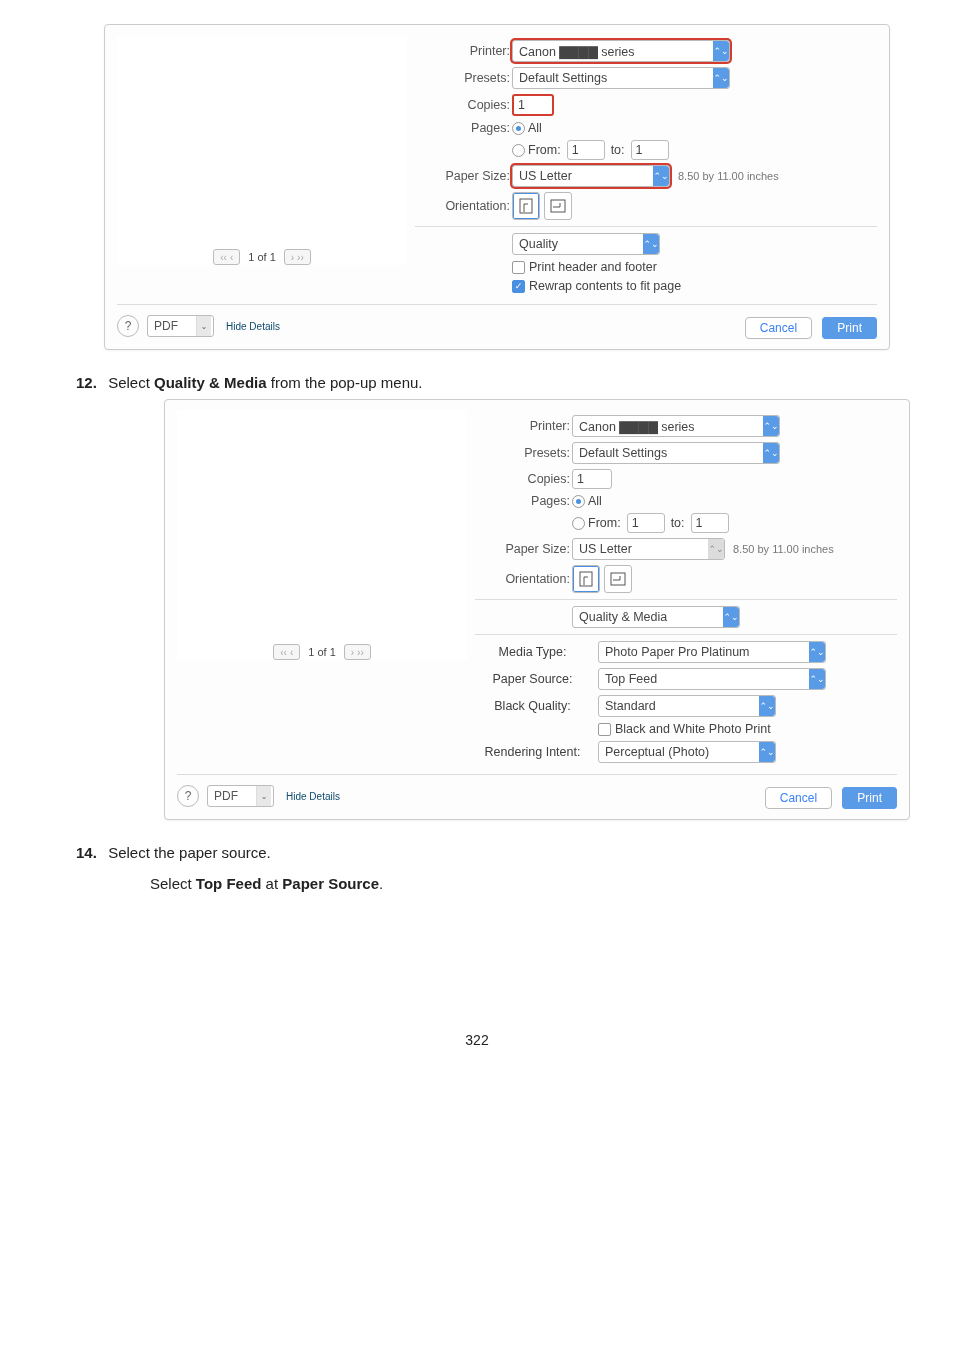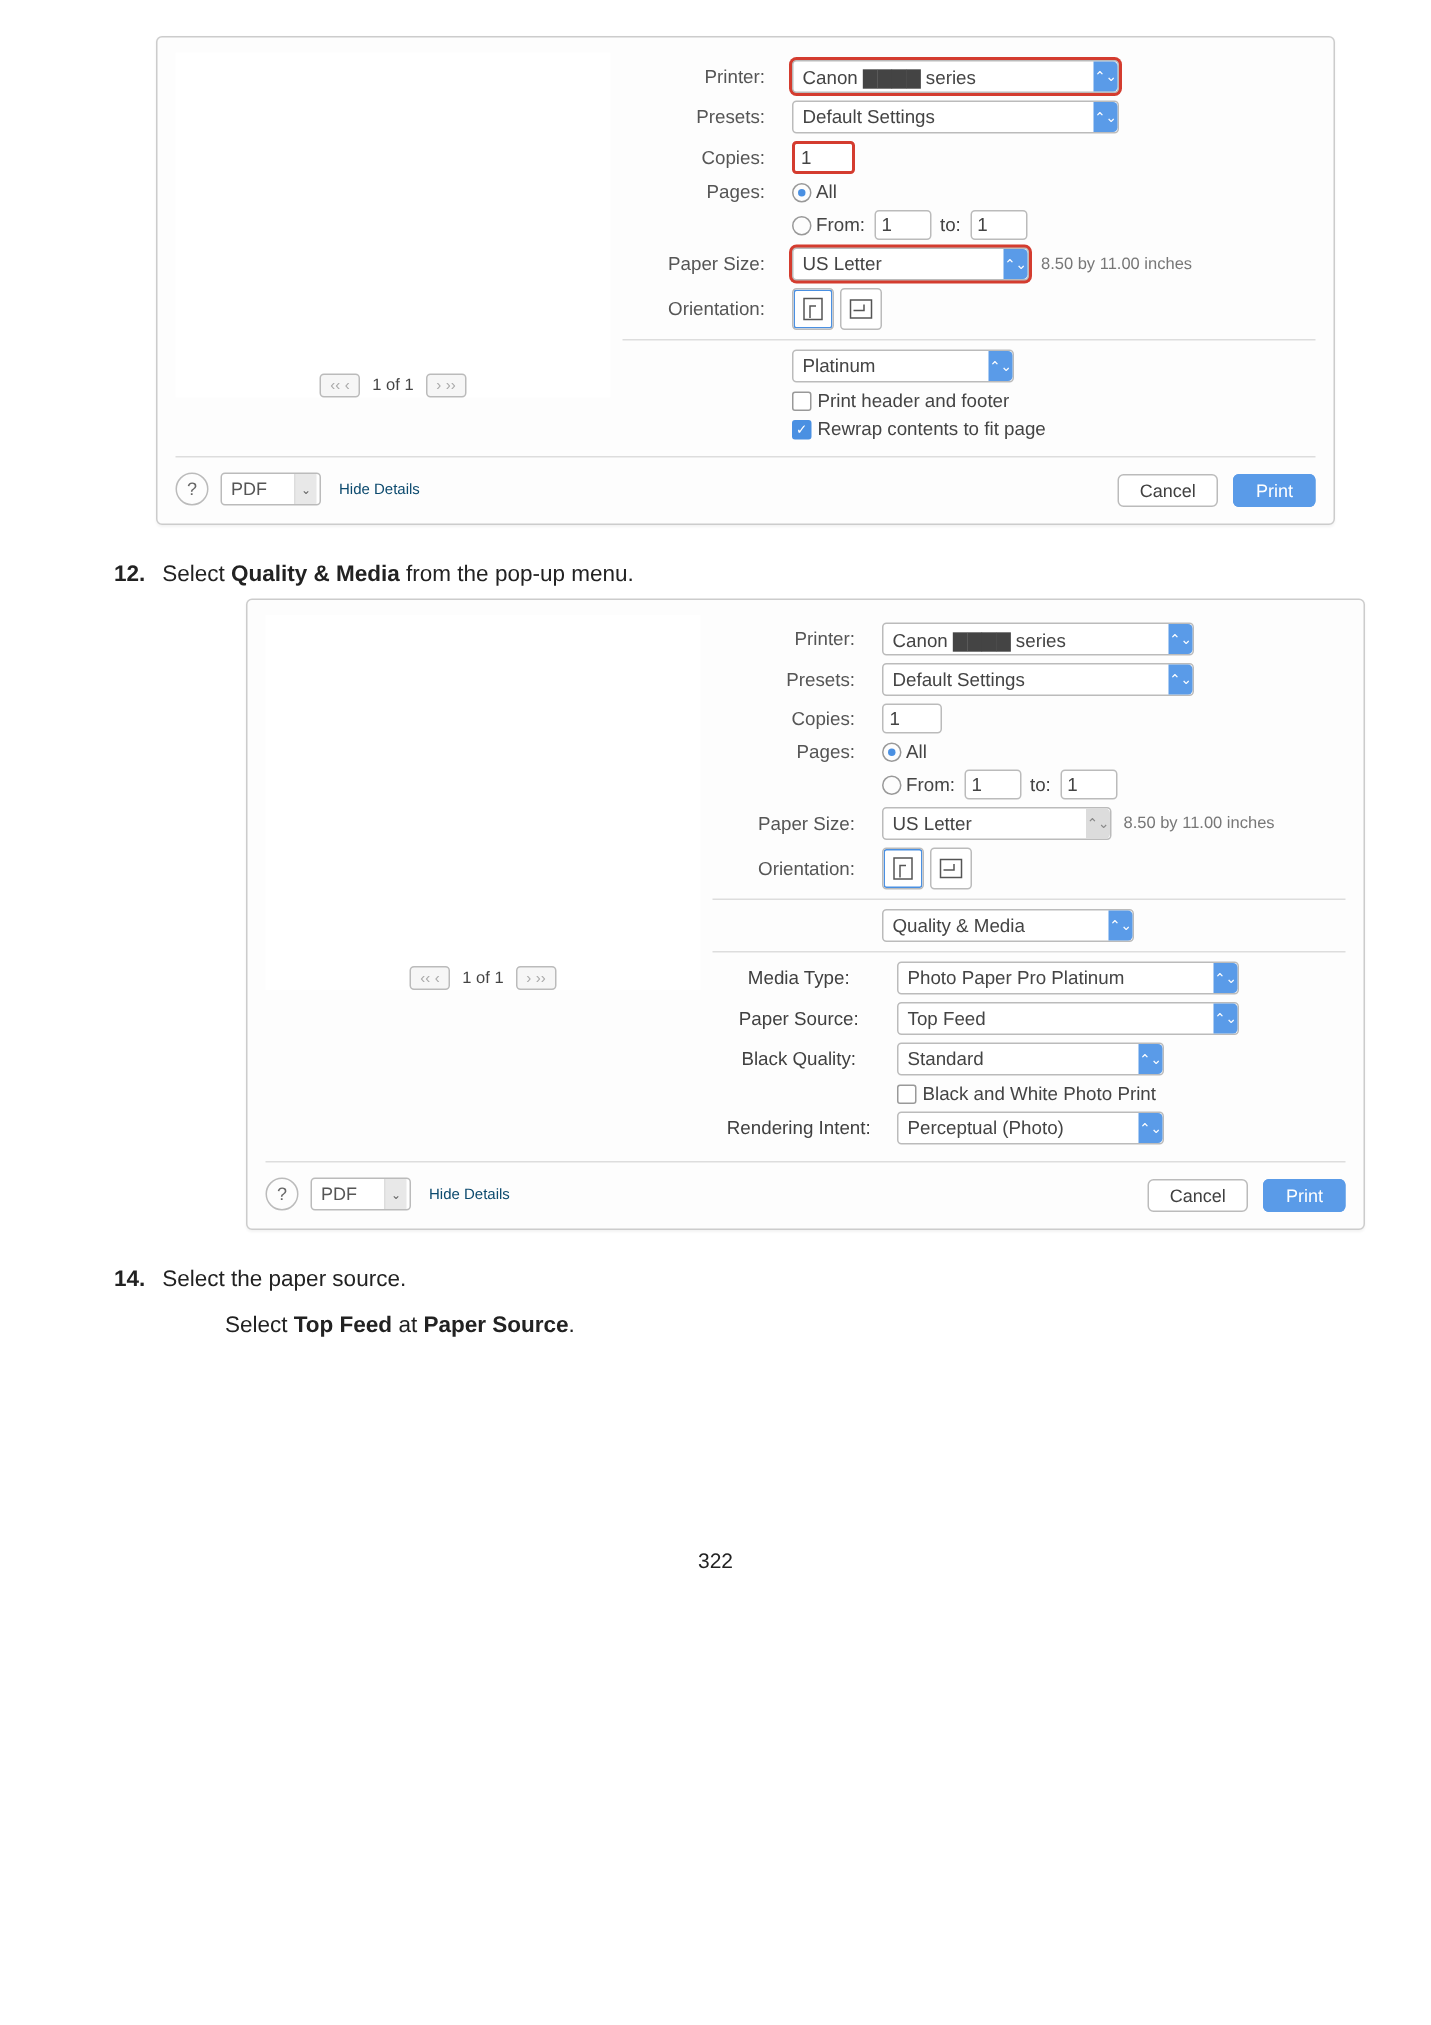--- a/index.html
+++ b/index.html
@@ -39,21 +39,21 @@
   .pager { margin-top:6px; display:flex; align-items:center; gap:8px; }
   .pagerbtn {
     border:1px solid #bbb; border-radius:3px; background:#f6f6f6;
     font-size:10px; color:#aaa; padding:0 6px; height:14px;
     display:flex; align-items:center; gap:3px;
   }
   .pagecount { font-size:11px; color:#444; }
 
   .formpane { flex:1; font-size:12.5px; color:#444; padding-left:8px; }
   .frow { display:flex; align-items:center; margin:5px 0; }
-  .flabel { width:95px; text-align:right; padding-right:18px; color:#555; }
+  .flabel { width:95px; text-align:right; padding-right:2px; color:#555; }
   .flabel2 { width:115px; text-align:center; padding-right:8px; color:#404040; }
   .select {
     display:inline-flex; align-items:center; justify-content:space-between;
     border:1px solid #bbb; border-radius:3px; background:#fff;
     height:20px; padding:0 0 0 6px; 
   }
   .select .cap {
     background:#5a9be8; width:16px; height:100%;
     border-top-right-radius:3px; border-bottom-right-radius:3px;
     display:flex; align-items:center; justify-content:center;
@@ -109,21 +109,21 @@
   }
   .pdfbtn .drop {
     background:#e8e8e8; width:14px; height:100%;
     display:flex; align-items:center; justify-content:center; 
     font-size:8px; color:#666; border-left:1px solid #ddd;
     margin-left:6px;
   }
   .linkish { font-size:10px; color:#0c4a6e; margin-left:12px; }
   .btn {
     border:1px solid #bbb; border-radius:4px; padding:3px 14px;
-    font-size:12px; background:#fff; color:#404040;
+    font-size:12px; background:#fff; color:#3b82f6;
   }
   .btn.primary { background:#5a9be8; border-color:#5a9be8; color:#fff; }
 
   
   ol.steps { list-style:none; padding:0; margin:0; }
   ol.steps > li { margin: 20px 0 8px 12px; }
   .stepnum { font-weight:bold; display:inline-block; width:28px; }
   .substep { margin: 14px 0 10px 74px; font-size:15px; }
 
   .pagenum { text-align:center; font-size:14px; margin-top:140px; }
@@ -202,21 +202,21 @@
             <svg width="16" height="14">
                 <rect x="1" y="1" width="14" height="12" fill="none" stroke="#555"></rect>
                 <path d="M3 8 L10 8 L10 4" fill="none" stroke="#555"></path>
               </svg>
           </span>
         </div>
         <div class="hr"></div>
         <div class="frow">
           <span class="flabel"></span>
           <span class="select" style="width:140px;">
-            <span class="val">Platinum</span>
+            <span class="val">Quality</span>
               <span class="cap">⌃⌄</span>
           </span>
         </div>
         <div class="frow">
           <span class="flabel"></span>
           <span class="cb"></span>
           <span>Print header and footer</span>
         </div>
         <div class="frow">
           <span class="flabel"></span>

